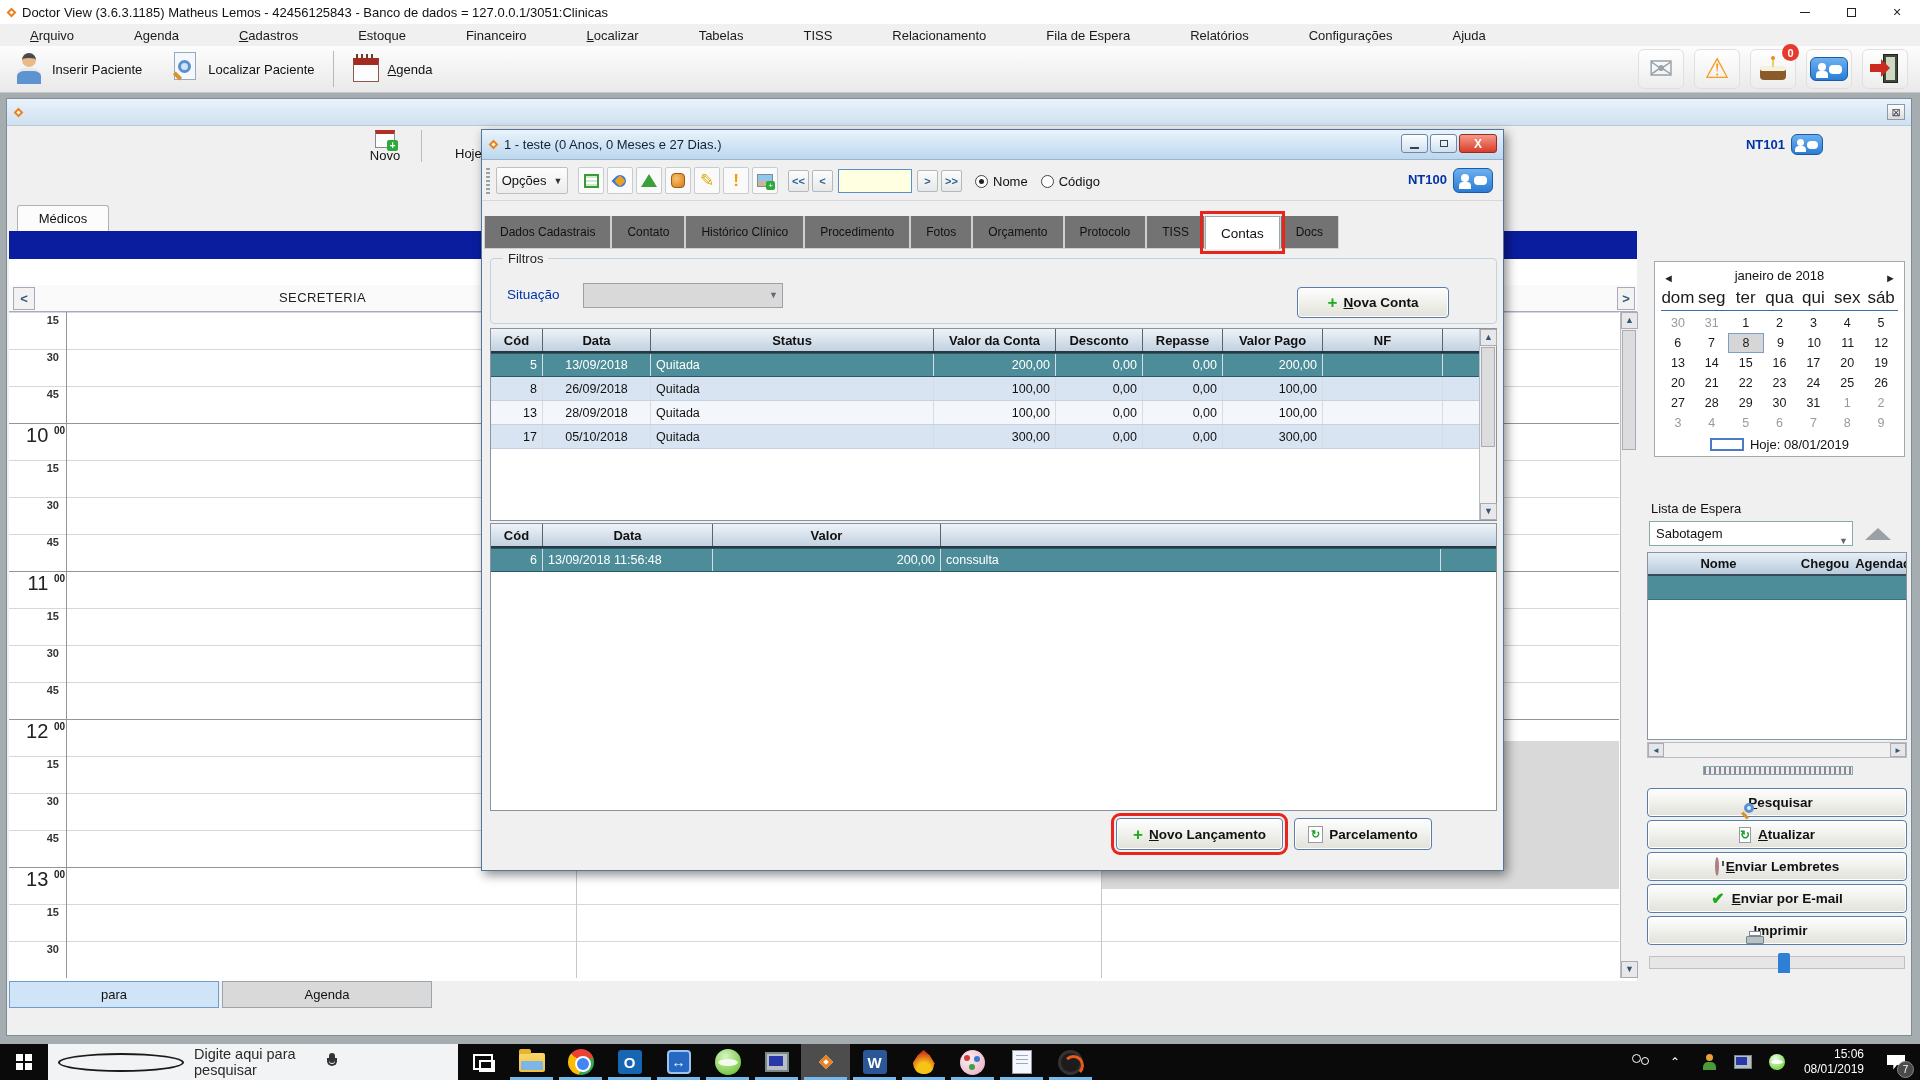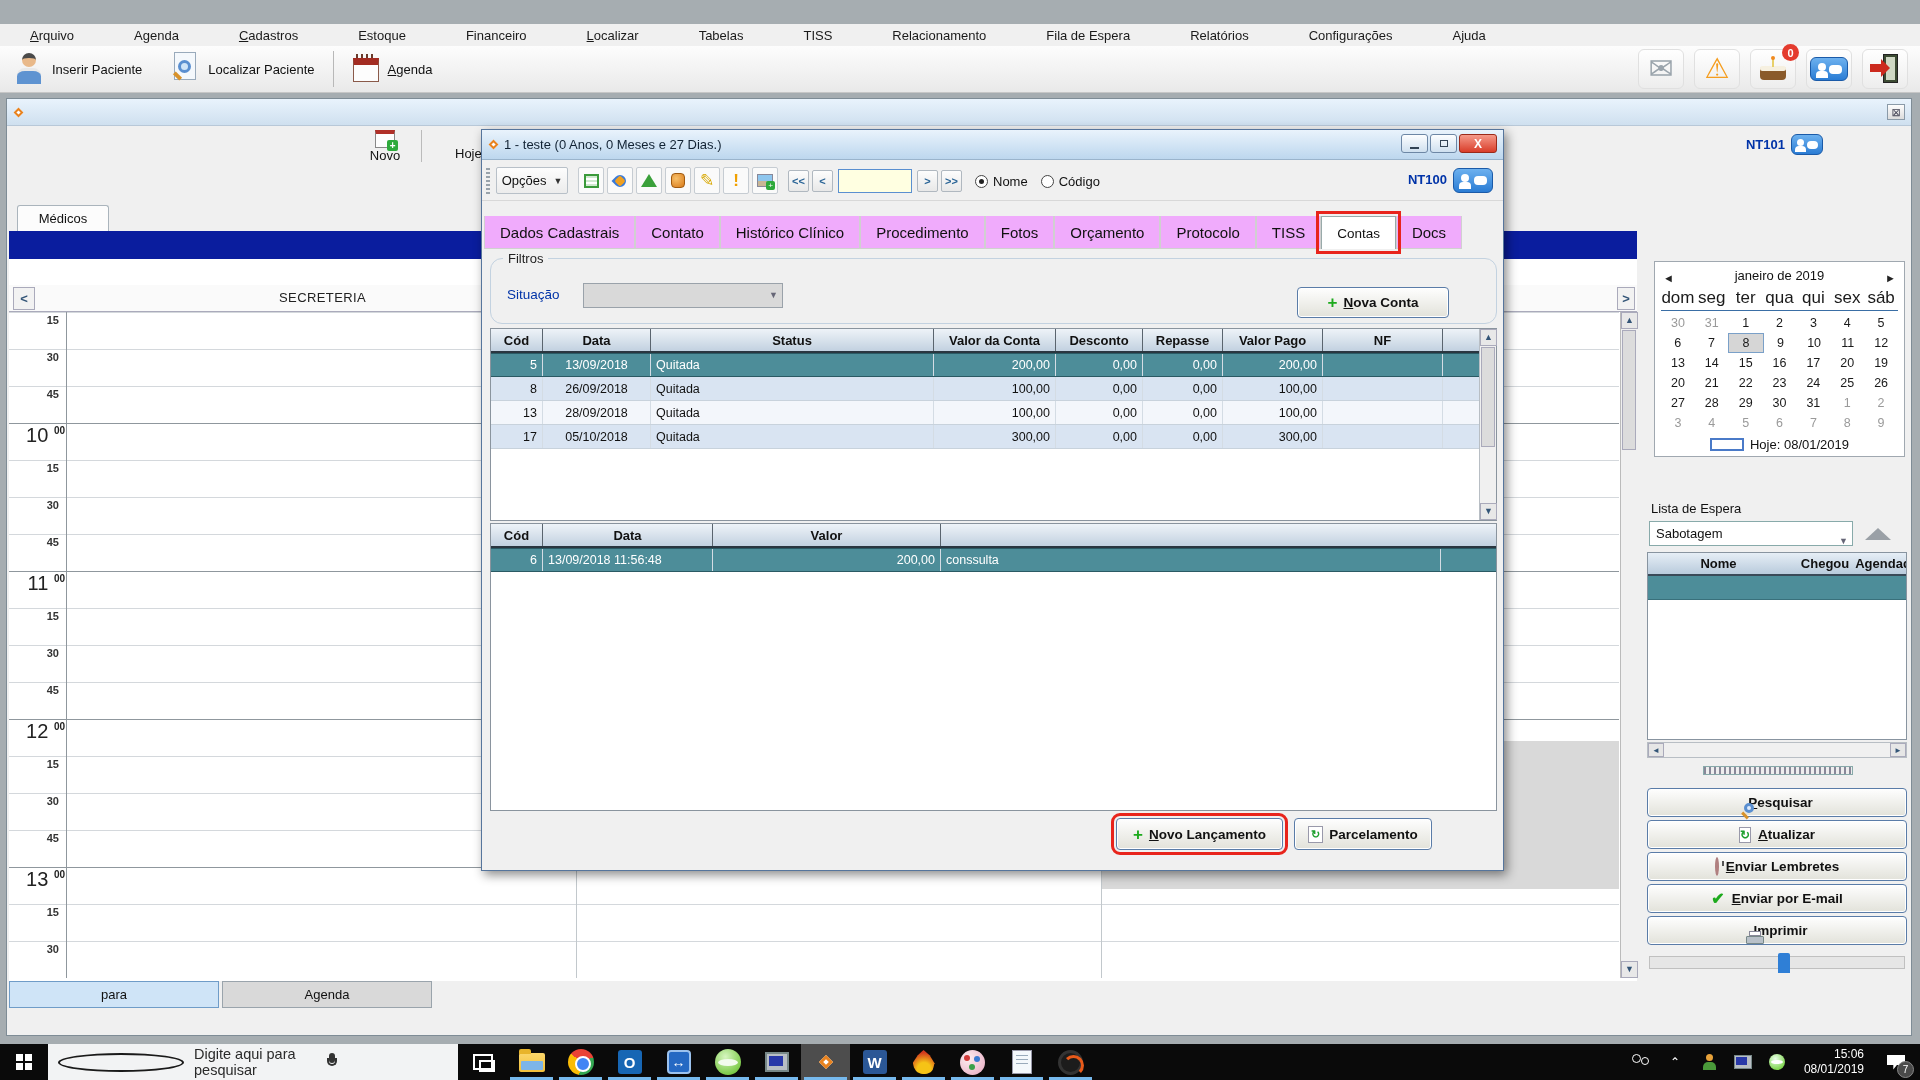--- a/index.html
+++ b/index.html
@@ -159,24 +159,24 @@
   .nav-b { width:21px; height:22px; border:1px solid #b0b8c0; background:linear-gradient(#fdfdfd,#e8e8e8); color:#2a6496; font-size:11px; font-weight:bold; text-align:center; line-height:20px; border-radius:2px; }
   .nav-input { width:74px; height:24px; background:#ffffe1; border:1.5px solid #5a8fd0; margin:0 2px; }
   .radio { display:flex; align-items:center; gap:5px; margin-left:10px; font-size:13px; }
   .rdot { width:13px; height:13px; border:1px solid #444; border-radius:50%; background:#fff; position:relative; }
   .rdot.on::after { content:""; position:absolute; left:3px; top:3px; width:5px; height:5px; border-radius:50%; background:#222; }
   .dlg-code { position:absolute; right:56px; top:12px; color:#0033a8; font-weight:bold; font-size:13px; }
   .dlg-chat { position:absolute; right:10px; top:8px; }
   .tabs-top { position:absolute; left:2px; top:63px; width:1019px; height:23px; display:flex; background:#f2f2f2; }
   .ttab { flex:1; border:1px solid #d0d0d0; border-bottom:1px solid #bbb; display:flex; align-items:center; justify-content:center; font-size:13px; background:#f4f4f4; }
   .tabs-main { position:absolute; left:2px; top:86px; width:1019px; height:33px; display:flex; background:#f0f0f0; }
-  .mtab { padding:0 15px; display:flex; align-items:center; justify-content:center; font-size:15px; border:1px solid #d0d0d0; border-top:none; background:#f0abfc; white-space:nowrap; }
+  .mtab { padding:0 15px; display:flex; align-items:center; justify-content:center; font-size:12px; border:1px solid #d0d0d0; border-top:none; background:#737373; white-space:nowrap; }
   .mtab.active { background:#fff; border:1px solid #9aa; border-bottom:none; font-size:13.5px; position:relative; z-index:2; }
   .annot { outline:3px solid #e8241c; outline-offset:2px; }
-  .groupbox { position:absolute; left:8px; top:128px; width:1007px; height:66px; border:1px solid #c3d2e0; border-radius:12px; }
+  .groupbox { position:absolute; left:8px; top:128px; width:1007px; height:66px; border:1px solid #c3d2e0; border-radius:4px; }
   .gb-label { position:absolute; left:12px; top:-8px; background:#f0f0f0; padding:0 5px; font-size:13px; color:#222; }
   .situacao-lbl { position:absolute; left:16px; top:28px; color:#0033a8; font-size:13.5px; }
   .situacao-dd { position:absolute; left:92px; top:24px; width:200px; height:25px; background:#d9d9d9; border:1px solid #9aa2aa; }
   .nova-conta { position:absolute; left:806px; top:28px; width:152px; height:31px; }
   .xpbtn { background:linear-gradient(#fefefe,#e2e2da); border:1px solid #5a7ca8; border-radius:4px; box-shadow:inset 0 0 0 1px #fff; display:flex; align-items:center; justify-content:center; gap:6px; font-weight:bold; font-size:13.5px; }
   .plus-g { color:#1daa1d; font-size:17px; font-weight:bold; line-height:1; }
   .tbl { position:absolute; left:8px; background:#fff; border:1px solid #8a949e; }
   .tbl-head { display:flex; height:24px; background:linear-gradient(#eef3f8,#c2d1e0); border-bottom:2px solid #2a3640; }
   .tbl-head .hc { border-right:1px solid #5a646e; display:flex; align-items:center; justify-content:center; font-weight:bold; font-size:13px; }
   .tbl-row { display:flex; height:24px; border-bottom:1px solid #c8d2dc; }
@@ -246,20 +246,33 @@
   .i-monT::after { content:""; position:absolute; left:1px; top:1px; width:11px; height:8px; background:#2838a8; }
   .i-greenT { width:16px; height:16px; border-radius:50%; background:radial-gradient(circle at 40% 30%, #eaffea, #58c516); position:relative; }
   .i-greenT::after { content:""; position:absolute; left:2px; top:6px; width:12px; height:4px; border-radius:50%; background:#fff; }
   u { text-decoration:underline; }
 </style>
 </head>
 <body>
 
 <div class="screen">
 
+  <div class="titlebar">
+    <div class="diamond small"></div>
+    <span class="app-title">Doctor View (3.6.3.1185) Matheus Lemos - 42456125843  -  Banco de dados = 127.0.0.1/3051:Clinicas</span>
+    <div class="wincontrols">
+      <div class="wc">
+          <span class="ln"></span>
+        </div>
+      <div class="wc">
+          <span class="sq"></span>
+        </div>
+      <div class="wc">×</div>
+    </div>
+  </div>
 
   <div class="menubar" id="menubar">
       <div class="menu-item"><u>A</u>rquivo</div>
       <div class="menu-item">Agenda</div>
       <div class="menu-item"><u>C</u>adastros</div>
       <div class="menu-item">Estoque</div>
       <div class="menu-item">Financeiro</div>
       <div class="menu-item"><u>L</u>ocalizar</div>
       <div class="menu-item">Tabelas</div>
       <div class="menu-item">TISS</div>
@@ -430,21 +443,21 @@
     </div>
     <div class="bottom-tabs" id="bottomTabs">
         <div class="btab active">para</div>
         <div class="btab">Agenda</div>
       </div>
 
     <div class="sidebar">
       <div class="calendar">
         <div class="cal-title">
           <span class="cal-arrow" style="left:2px;">◄</span>
-          <span>janeiro de 2019</span>
+          <span>janeiro de 2018</span>
           <span class="cal-arrow" style="right:2px;">►</span>
         </div>
         <div class="cal-weekdays" id="calWeekdays">
             <span>dom</span>
             <span>seg</span>
             <span>ter</span>
             <span>qua</span>
             <span>qui</span>
             <span>sex</span>
             <span>sáb</span>

